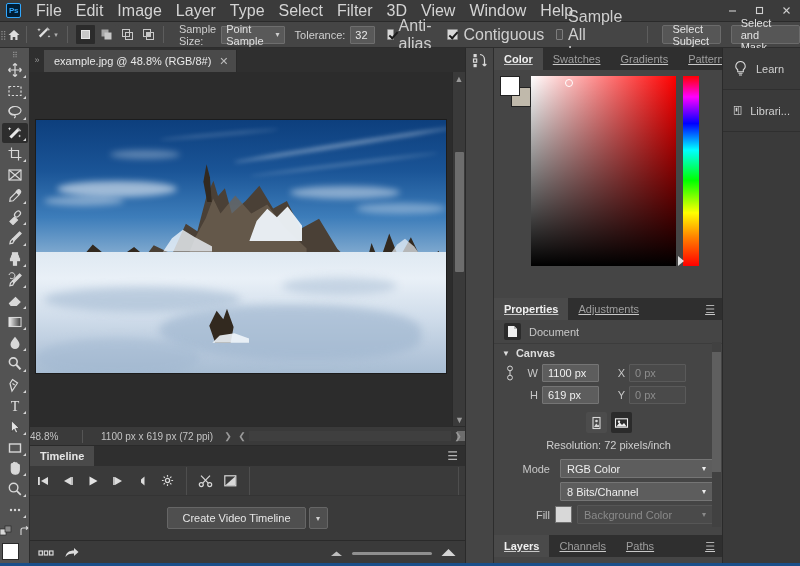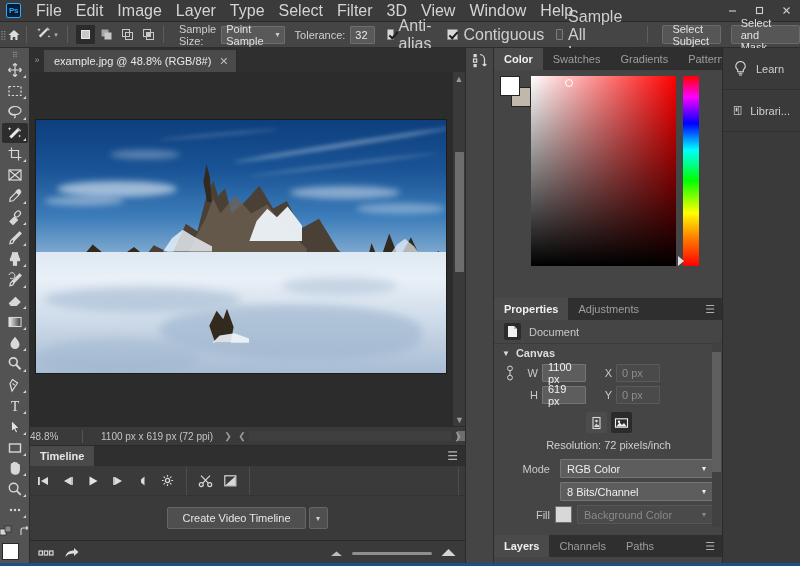--- a/index.html
+++ b/index.html
@@ -219,21 +219,21 @@
   .rightdock{
     position:absolute; left:465px; top:48px; width:257px; height:518px;
     background:#3a3a3a; border-left:1px solid #2a2a2a;
   }
   .dock-rail{
     position:absolute; left:0; top:0; width:28px; height:518px; background:#454545;
     border-right:1px solid #2d2d2d; display:flex; flex-direction:column; align-items:center;
     padding-top:4px; gap:8px;
   }
   .panel-tabs{
-    height:22px; background:#2f2f2f; display:flex; align-items:flex-end;
+    height:22px; background:#2f2f2f; display:flex; align-items:flex-end;text-decoration:underline;
   }
   .ptab{
     height:22px; display:flex; align-items:center; padding:0 10px; font-size:11px;
     color:#9e9e9e;
   }
   .ptab.active{ background:#4a4a4a; color:#f0f0f0; font-weight:bold; }
   .ptab-menu{ margin-left:auto; padding:0 8px; line-height:22px; color:#b0b0b0; }
 
   .colorpanel{
     position:absolute; left:28px; top:0; width:229px; height:250px; background:#454545;
@@ -276,21 +276,21 @@
     display:flex; align-items:center; justify-content:center;
   }
   .section-hdr{
     height:18px; display:flex; align-items:center; gap:6px; padding:0 8px;
     font-size:11px; color:#dcdcdc; font-weight:bold;
   }
   .pp-row{ display:flex; align-items:center; height:22px; padding:0 8px; gap:4px; }
   .link-ico{ width:16px; display:flex; align-items:center; justify-content:center; }
   .f-label{ width:16px; text-align:right; font-size:11px; color:#c8c8c8; }
   .f-input{
-    width:44px; height:18px; background:#5d5d5d; border:1px solid #757575; border-radius:1px;
+    width:57px; height:18px; background:#5d5d5d; border:1px solid #757575; border-radius:1px;
     font-size:11px; color:#f0f0f0; display:flex; align-items:center; padding:0 5px;
   }
   .f-input.dim{ background:#4a4a4a; border-color:#5a5a5a; color:#8d8d8d;text-align:center; }
   .orient-row{ display:flex; justify-content:center; gap:4px; padding:6px 0 3px; }
   .orient-btn{
     width:21px; height:21px; background:#4c4c4c; border-radius:2px;
     display:flex; align-items:center; justify-content:center;
   }
   .orient-btn.active{ background:#2b2b2b; }
   .res-line{ text-align:center; font-size:11px; color:#cfcfcf; padding:3px 0 6px; }

